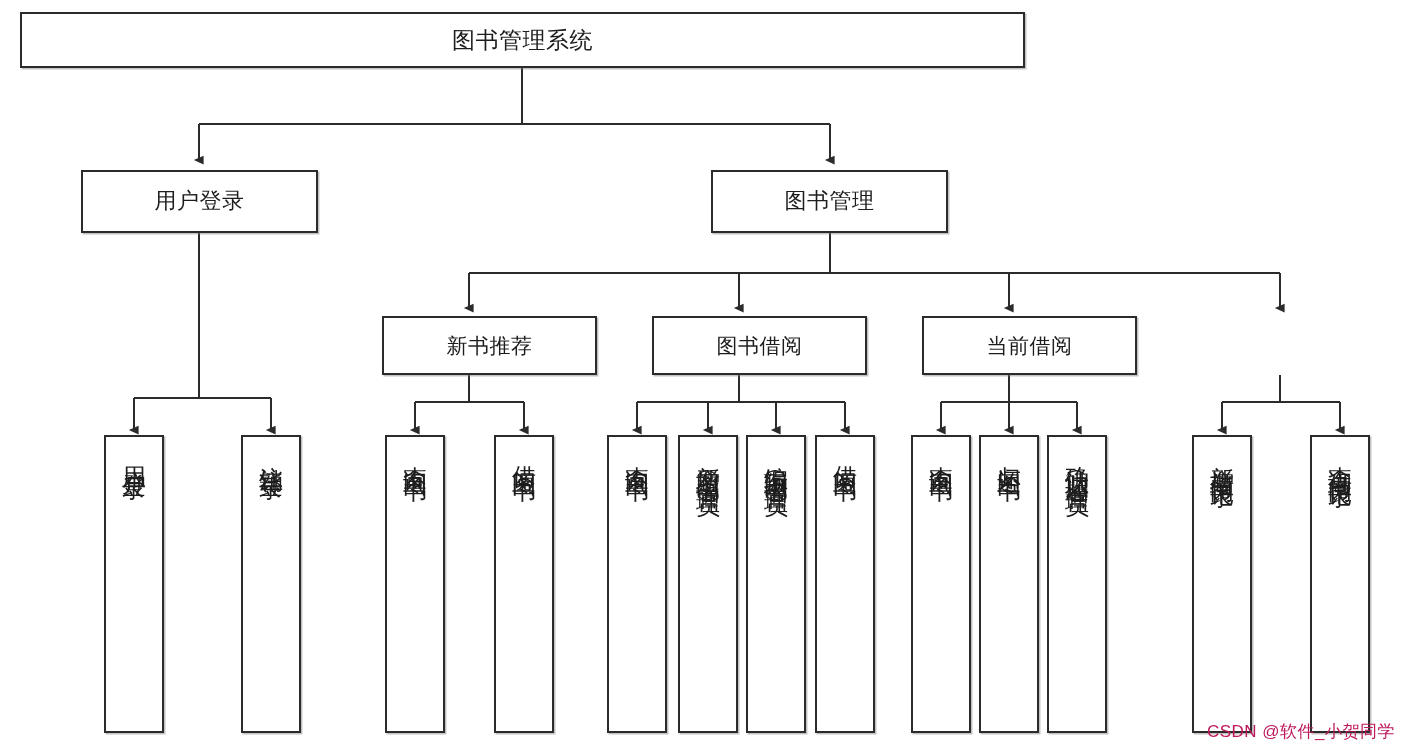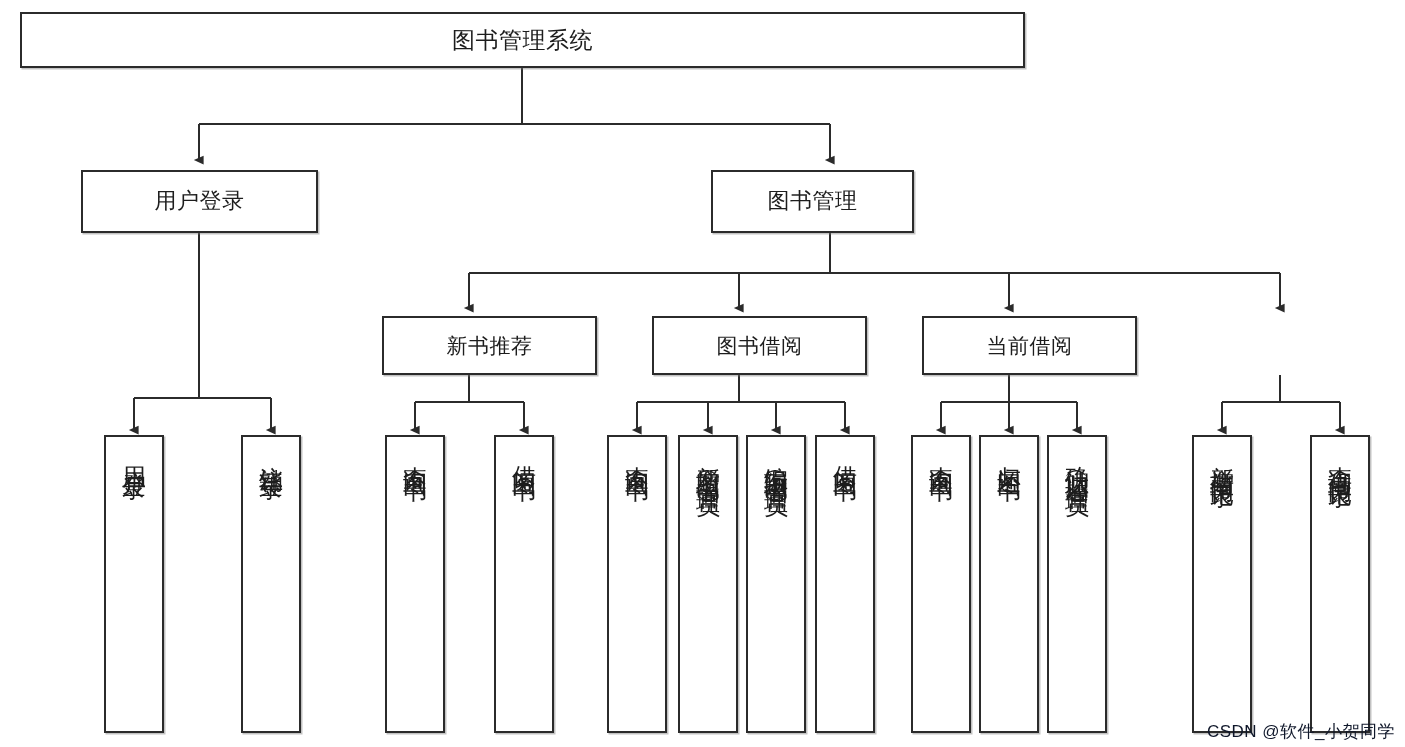--- a/index.html
+++ b/index.html
@@ -57,21 +57,21 @@
     letter-spacing:4px;
     white-space:pre;
     max-height:278px;
   }
   .node.leaf.tall .label{ max-height:282px; }
   .watermark{
     position:absolute;
     right:10px;
     bottom:4px;
     font-size:17px;
-    color:#0f172a;
+    color:#be185d;
     letter-spacing:.5px;
     white-space:nowrap;
     user-select:none;
   }
 </style>
 </head>
 <body>
 
 <div id="canvas">
 
@@ -125,21 +125,21 @@
     </g>
   </svg>
 
   <div class="node root" style="left:20px; top:12px; width:1005px; height:56px;">
     <span class="label">图书管理系统</span>
   </div>
 
   <div class="node h2" style="left:81px; top:170px; width:237px; height:63px;">
     <span class="label">用户登录</span>
   </div>
-  <div class="node h2" style="left:711px; top:170px; width:203px; height:63px;">
+  <div class="node h2" style="left:711px; top:170px; width:237px; height:63px;">
     <span class="label">图书管理</span>
   </div>
 
   <div class="node h3" style="left:362px; top:316px; width:215px; height:59px;">
     <span class="label">新书推荐</span>
   </div>
   <div class="node h3" style="left:902px; top:316px; width:215px; height:59px;">
     <span class="label">当前借阅</span>
   </div>
   <div class="node h3" style="left:632px; top:316px; width:215px; height:59px;">

